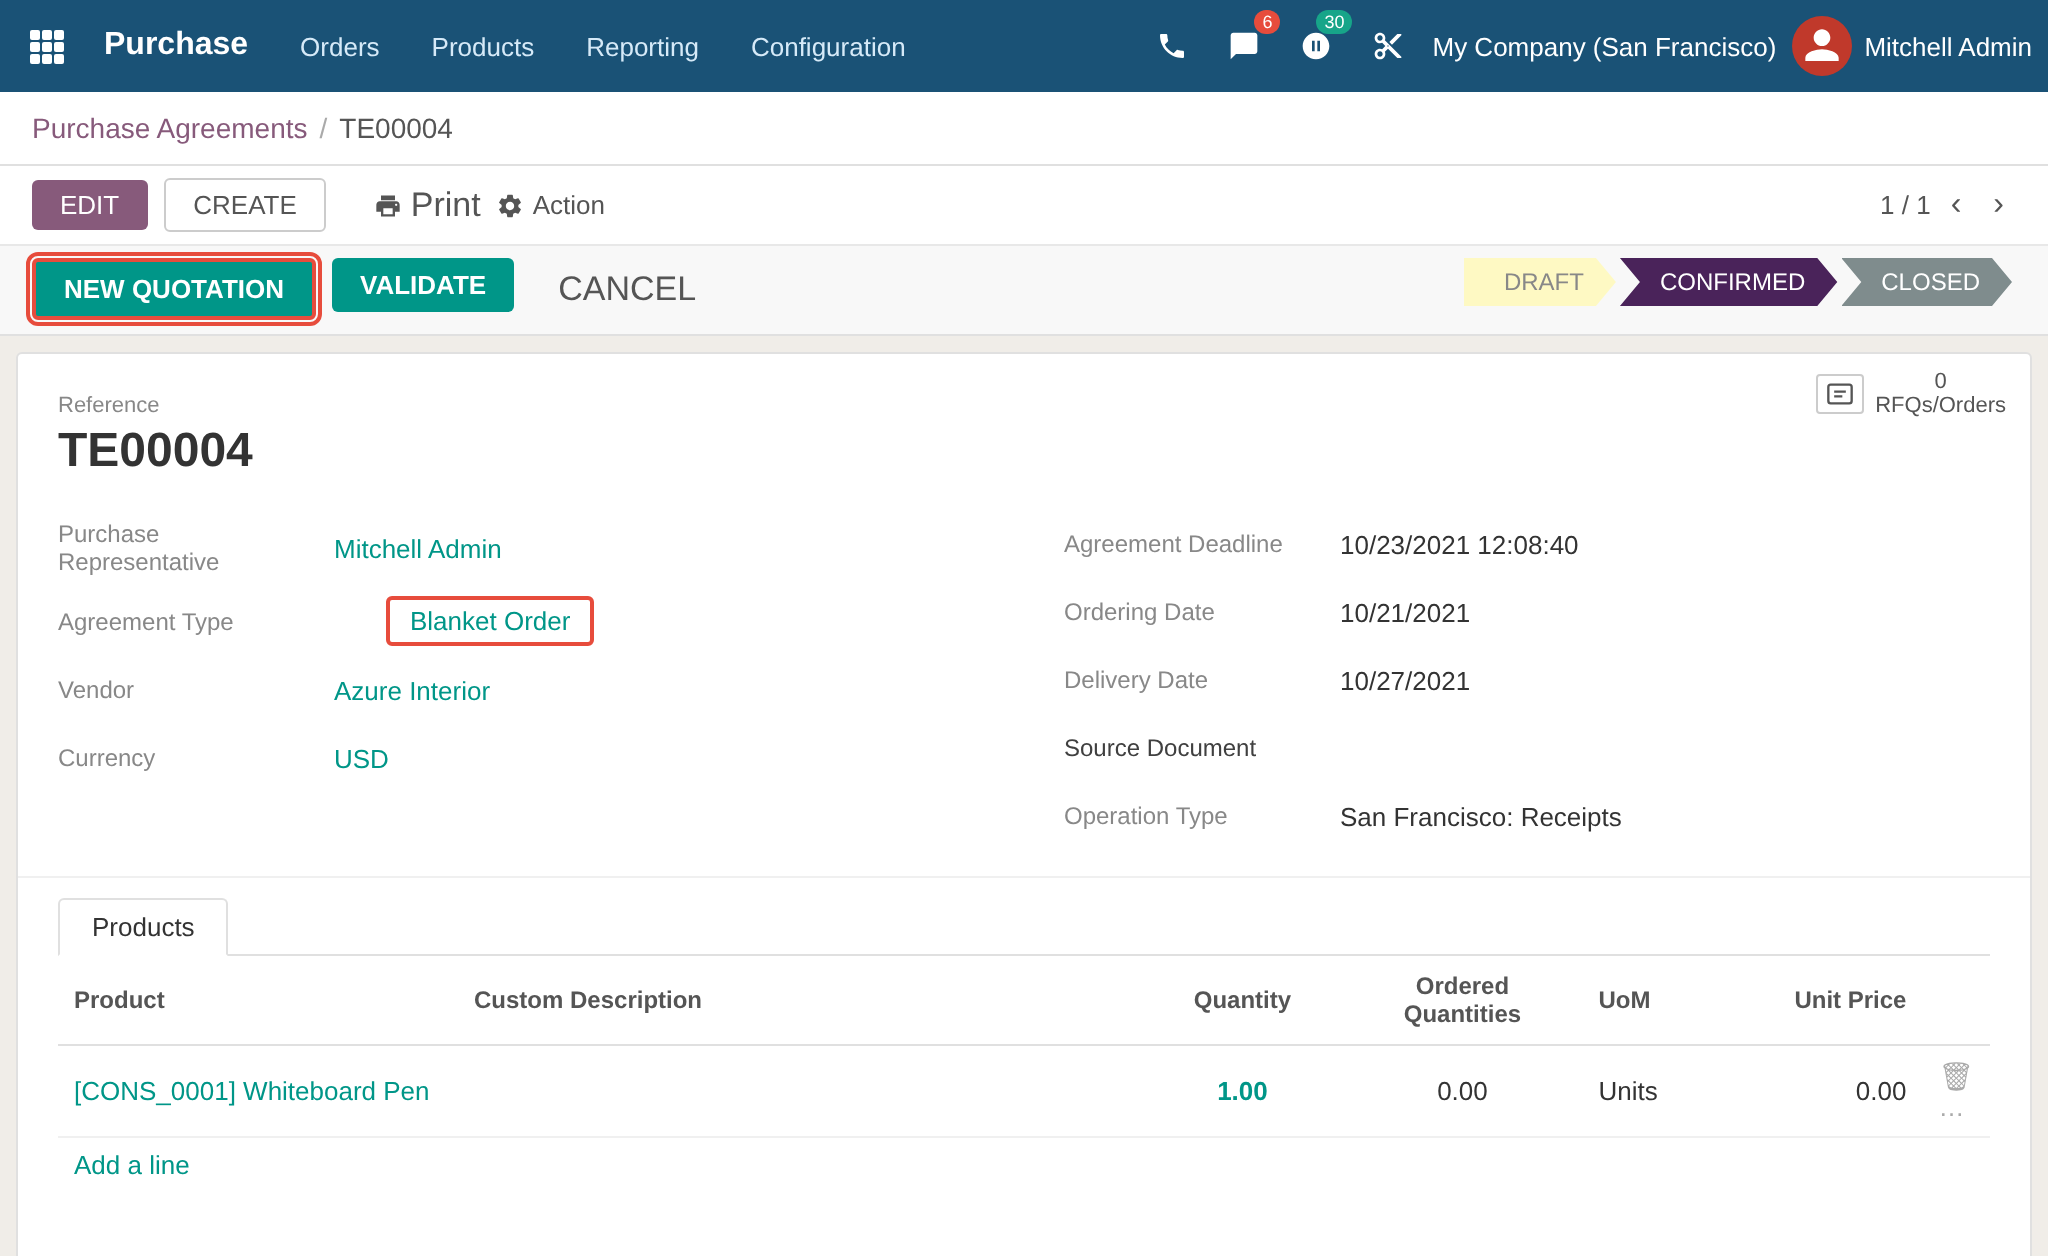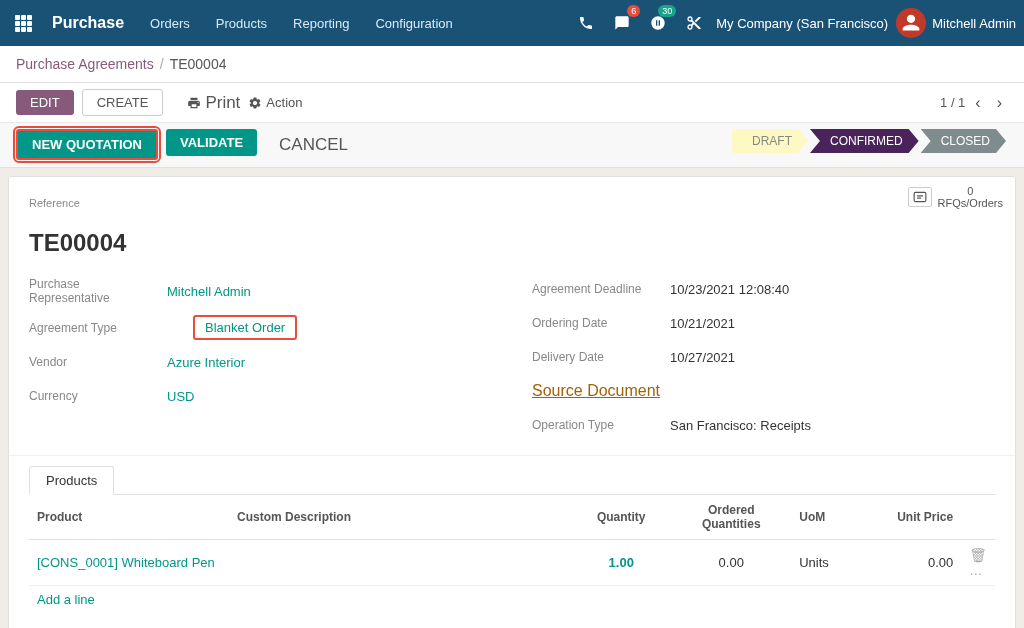--- a/index.html
+++ b/index.html
@@ -114,30 +114,30 @@
       display: flex;
       align-items: center;
       gap: 6px;
       color: #555;
       font-size: 12px;
       cursor: pointer;
     }
 
     
     .form-section { padding: 20px 20px 10px 20px; }
-    .reference-label { font-size: 11px; color: #888; margin-bottom: 20px; }
+    .reference-label { font-size: 11px; color: #888; margin-bottom: 3px; }
     .reference-value { font-size: 24px; font-weight: 600; color: #333; margin-bottom: 20px; }
 
     .form-grid { display: grid; grid-template-columns: 1fr 1fr; gap: 0 40px; }
     .form-left, .form-right { display: flex; flex-direction: column; gap: 10px; }
     .form-row { display: flex; align-items: center; gap: 8px; min-height: 24px; }
     .form-label { color: #888; font-size: 12px; min-width: 130px; }
     .form-value { color: #009688; font-size: 13px; cursor: pointer; }
     .form-value-plain { color: #333; font-size: 13px; }
-    .form-value-muted { color: #a16207; font-size: 16px; text-decoration: underline; }
+    .form-value-muted { color: #404040; font-size: 12px; }
     .blanket-order-box {
       border: 2px solid #e74c3c;
       padding: 3px 10px;
       border-radius: 3px;
       color: #009688;
       cursor: pointer;
       font-size: 13px;
       display: inline-block;
       margin-left: 26px;
     }

